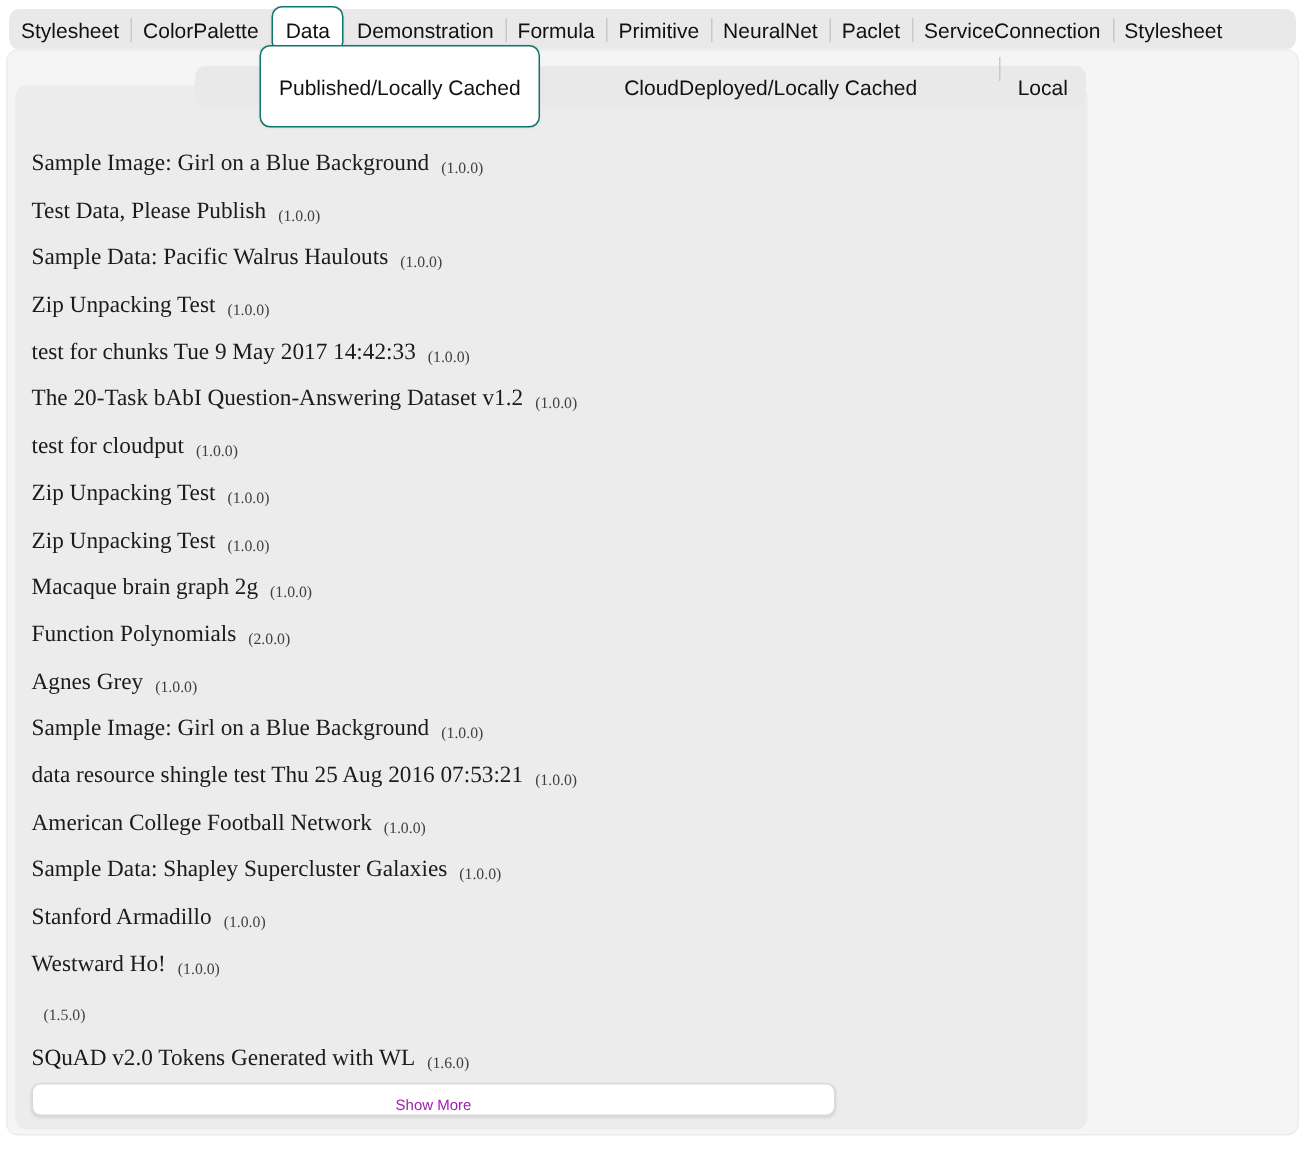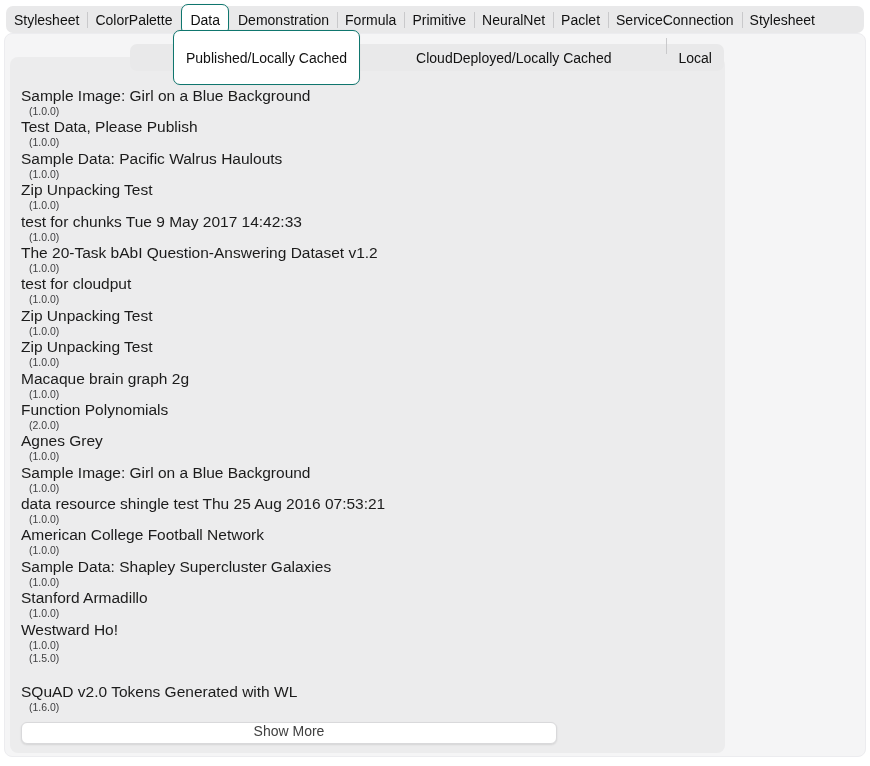--- a/index.html
+++ b/index.html
@@ -43,34 +43,33 @@
   .inner-panel{
     position:absolute;left:10px;top:57px;width:715px;height:696px;
     background:#ececed;border-radius:8px;z-index:1;
   }
 
   
   .list{
     position:absolute;left:11px;top:30px;right:10px;
   }
   .row{
-    height:31.4px;display:flex;align-items:flex-start;
-    font-family:Liberation Sans, sans-serif;
-    flex-direction:column;
+    height:31.4px;display:flex;align-items:flex-end;
+    font-family:Liberation Serif, serif;
   }
   .res-name{font-size:15.5px;color:#1b1b1b;}
   .res-version{font-size:10.5px;color:#3f3f41;margin-left:8px;}
 
   
   .show-more{
     margin-top:7px;width:536px;height:22px;box-sizing:border-box;
     background:#ffffff;border:1px solid #d9d9db;border-radius:6px;
     box-shadow:0 1px 2px rgba(0,0,0,0.10);
-    display:flex;align-items:flex-start;justify-content:center;
-    font-size:14px;color:#404040;cursor:default;
+    display:flex;align-items:flex-end;justify-content:center;
+    font-size:10px;color:#a21caf;cursor:default;
   }
 </style>
 </head>
 <body>
 
 <div class="outer-panel"></div>
 
 <div class="top-tabbar">
 
 <div class="tab">

